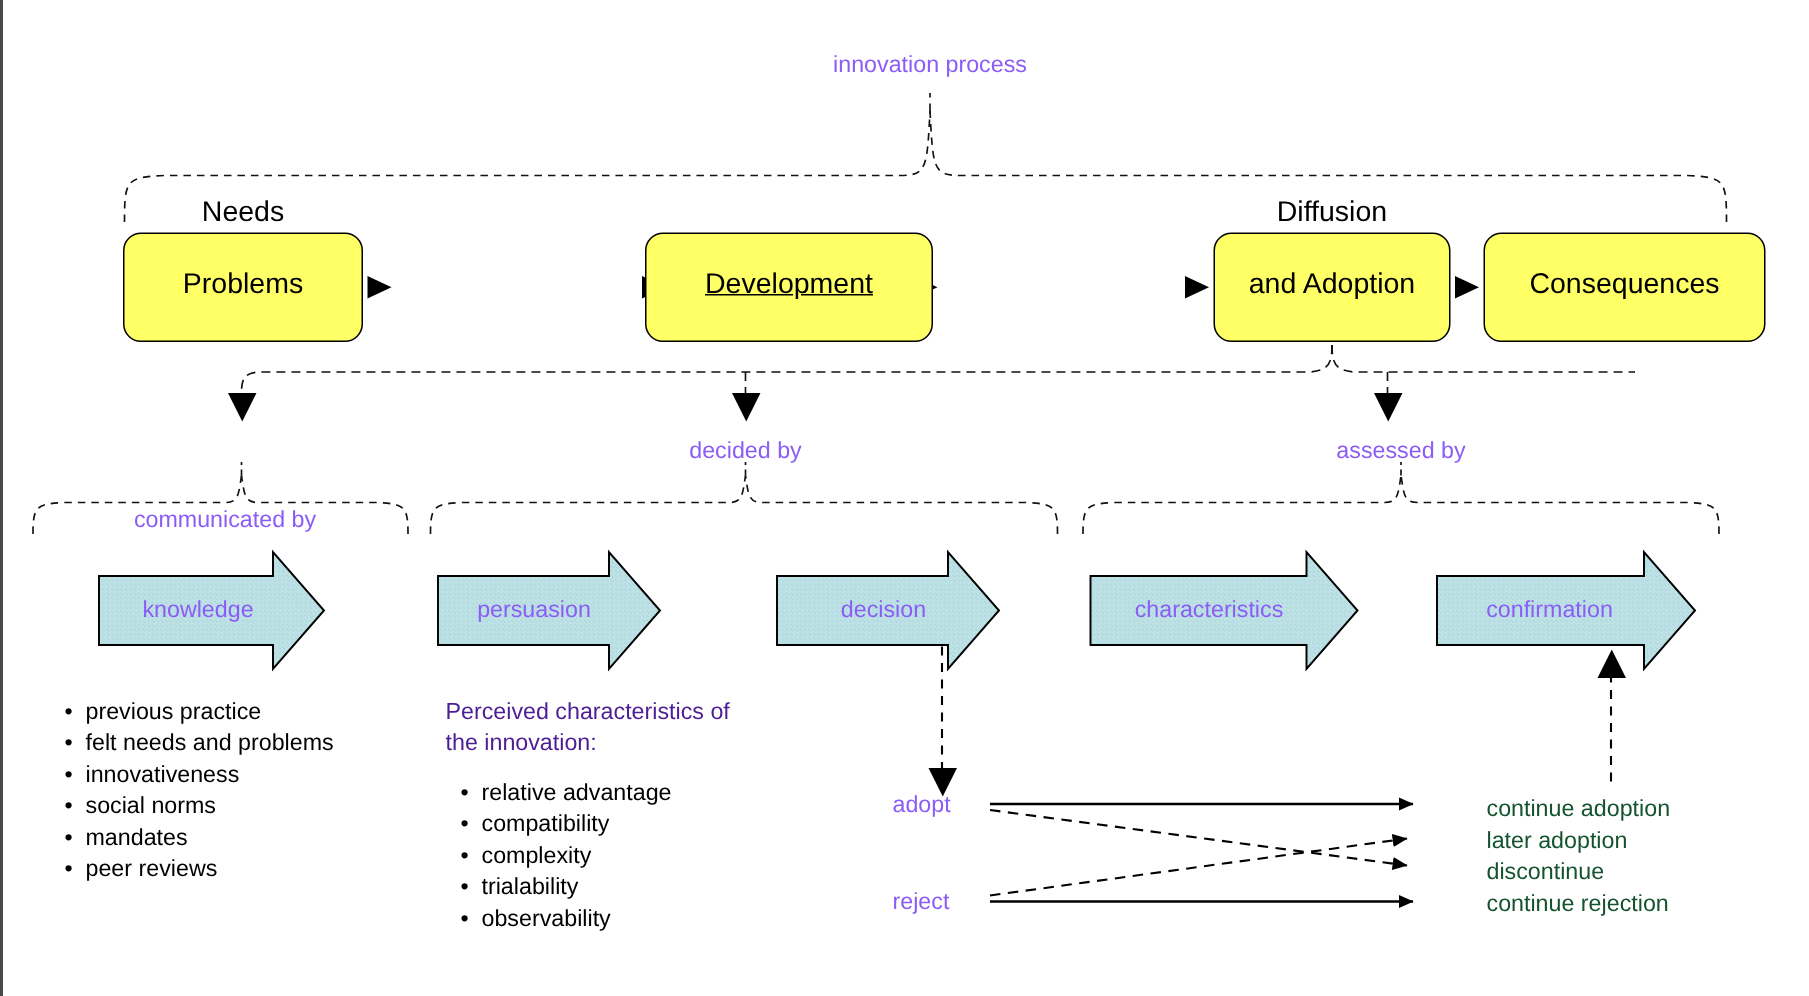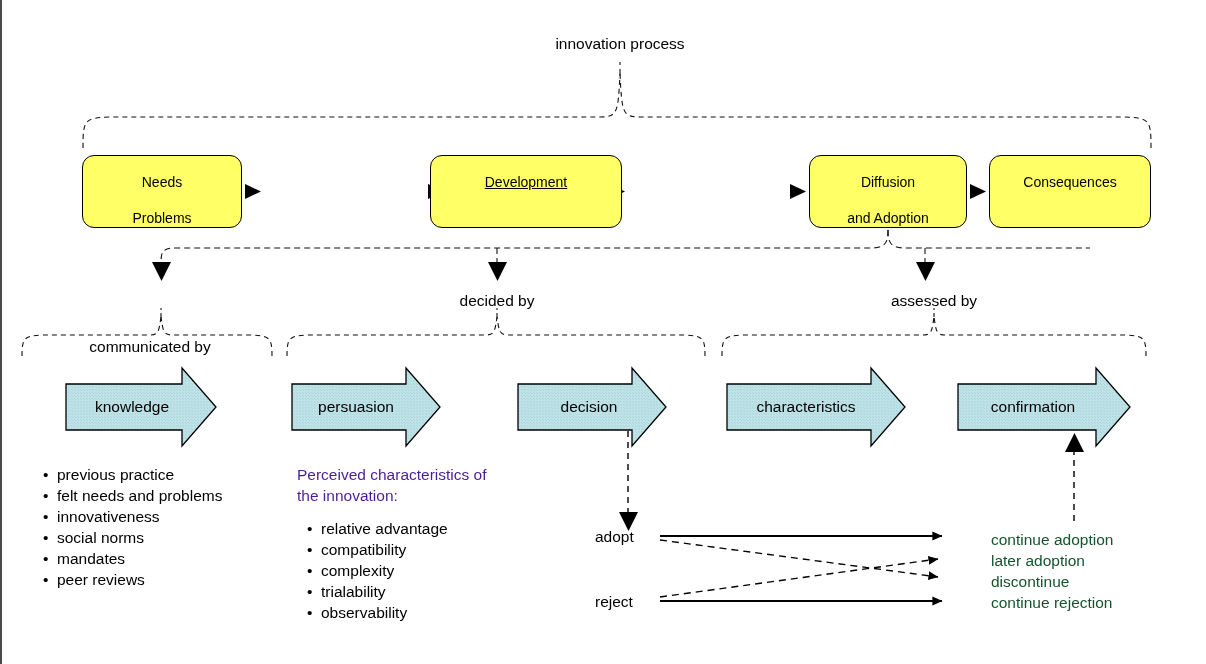--- a/index.html
+++ b/index.html
@@ -30,40 +30,40 @@
     pointer-events: none;
   }
   
   .proc-box {
     position: absolute;
     box-sizing: border-box;
     background: #ffff66;
     border: 1.6px solid #000000;
     border-radius: 12px;
     display: flex;
-    align-items: flex-start;
+    align-items: flex-end;
     justify-content: center;
     text-align: center;
-    font-size: 14px;
+    font-size: 19px;
     color: #000000;
     line-height: 1.28;
     white-space: pre-line;
   }
   .proc-box.spell .inner-second {
     text-decoration: underline;
     text-decoration-style: wavy;
     text-decoration-color: #e03030;
     text-decoration-thickness: 1px;
   }
   .proc-line { display: block; }
   
   .ftext {
     position: absolute;
     font-size: 15.5px;
-    color: #000000;
+    color: #8b5cf6;
     white-space: nowrap;
     line-height: 1.0;
   }
   .ftext.center { transform: translateX(-50%); }
   .bullet-list {
     position: absolute;
     font-size: 15.5px;
     color: #000;
     line-height: 21px;
   }
@@ -203,21 +203,21 @@
   </div>
 
 
   <div class="proc-box" style="left:809px; top:155px; width:158px; height:73px;">
     <span>
       <span class="proc-line inner-first">Diffusion</span>
       <span class="proc-line inner-second">and Adoption</span>
     </span>
   </div>
 
-  <div class="proc-box" style="left:989px; top:155px; width:162px; height:73px;">
+  <div class="proc-box" style="left:989px; top:155px; width:188px; height:73px;">
     <span>
       <span class="proc-line inner-first">Consequences</span>
     </span>
   </div>
 
   <div class="ftext center" style="left:150px; top:293px;margin-top:46px;">communicated by</div>
   <div class="ftext center" style="left:497px; top:293px;">decided by</div>
   <div class="ftext center" style="left:934px; top:293px;">assessed by</div>
 
   <div class="ftext center" style="left:132px; top:399px;">knowledge</div>

